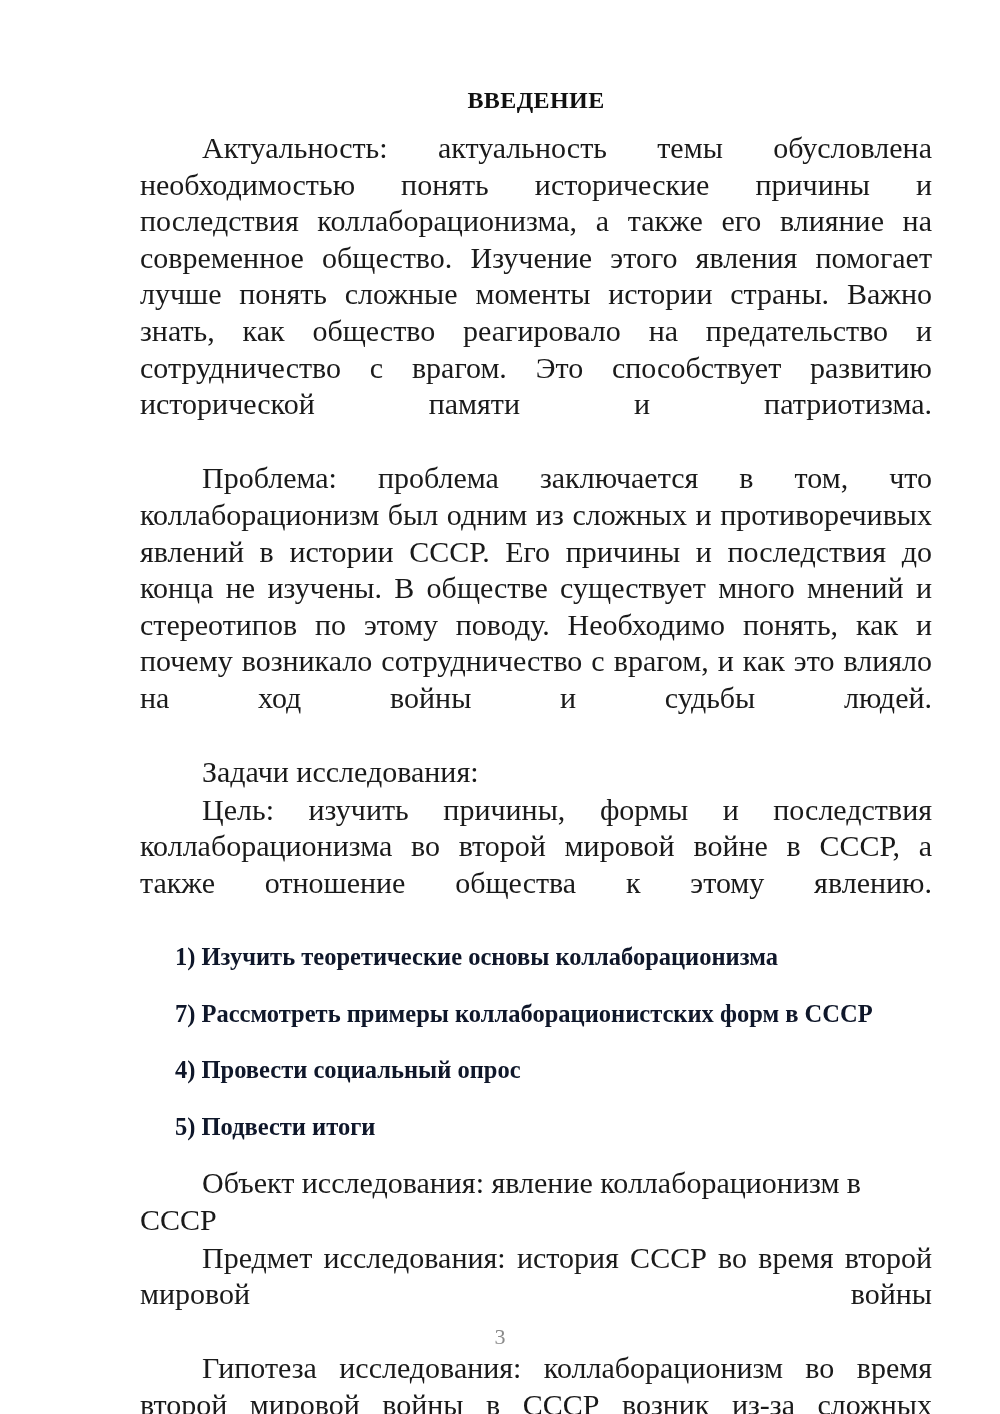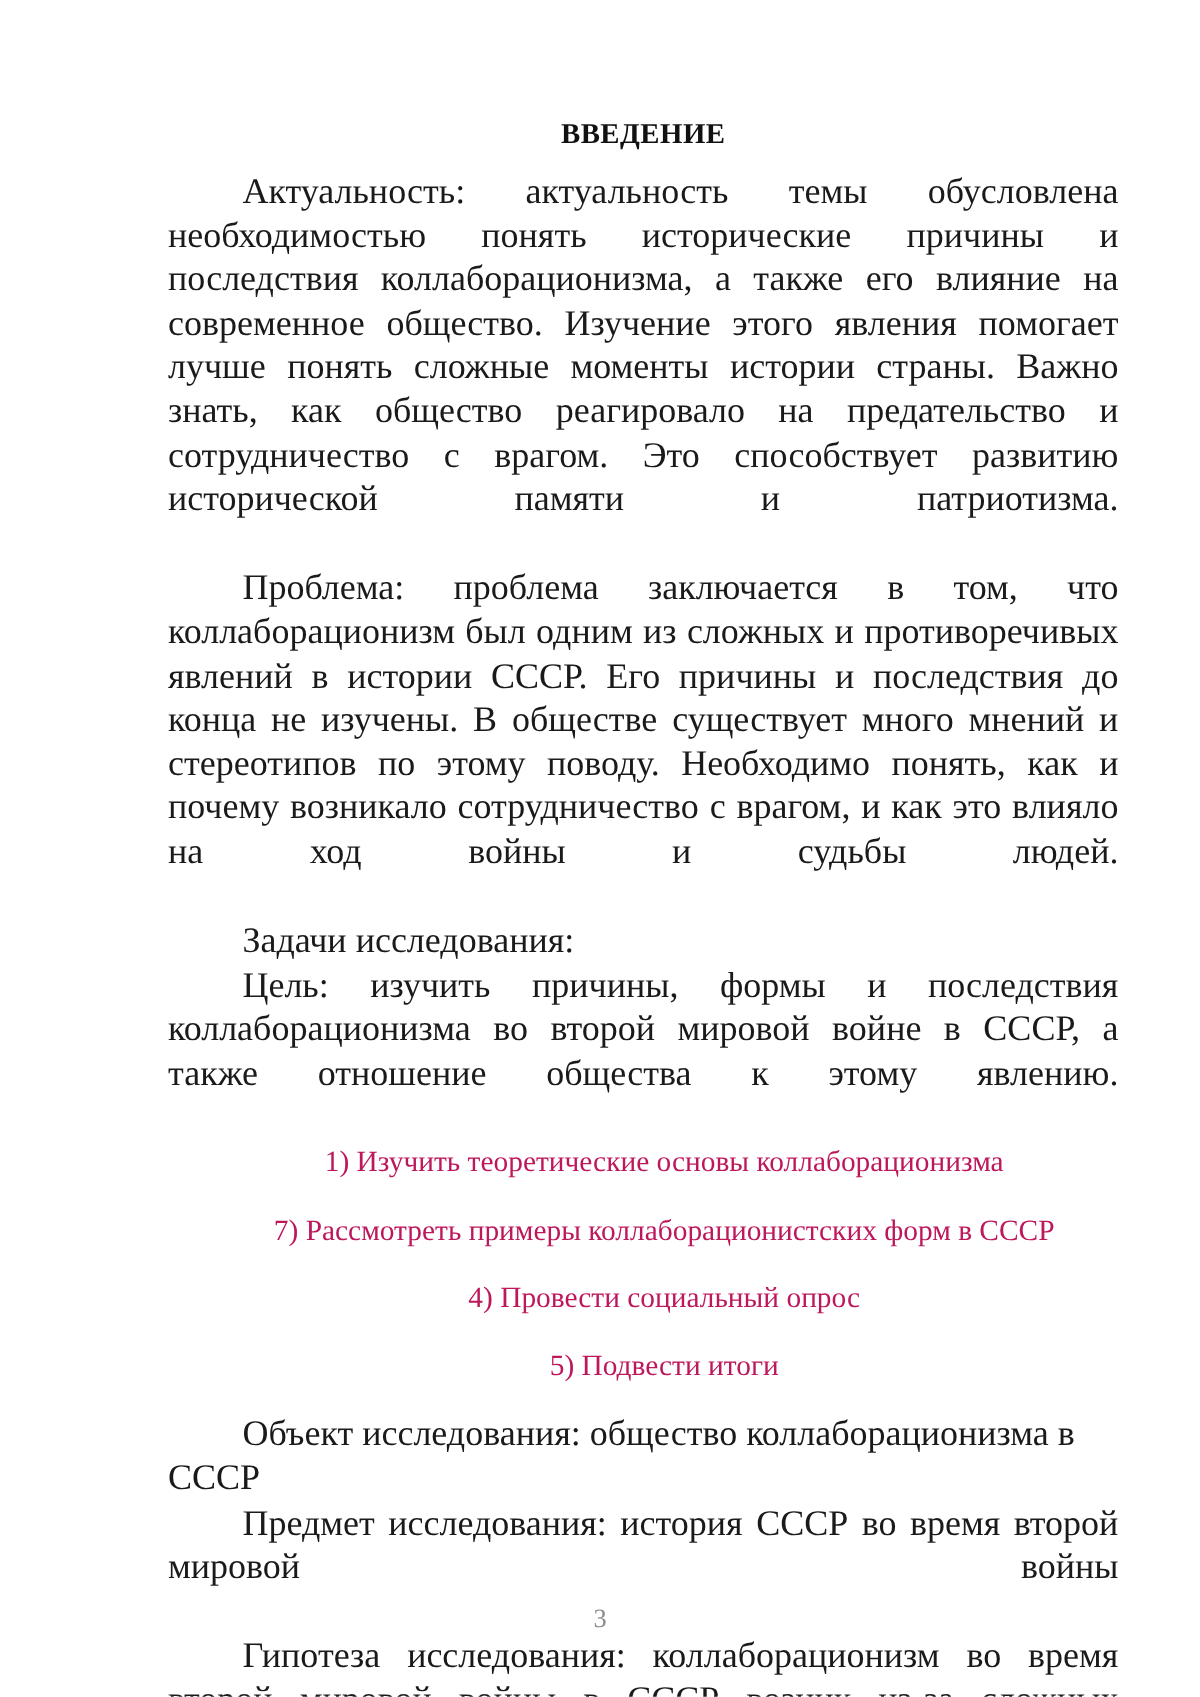--- a/index.html
+++ b/index.html
@@ -12,21 +12,21 @@
     width: 1000px;
     height: 1414px;
     position: relative;
     font-family: "Liberation Serif", "DejaVu Serif", serif;
     color: #1a1a1a;
     overflow: hidden;
   }
 
   .page {
     position: absolute;
-    top: 12px;
+    top: 0;
     left: 0;
     width: 1000px;
     height: 1174px;
     background: #ffffff;
     box-sizing: border-box;
   }
 
   .content {
     position: absolute;
     left: 140px;
@@ -70,24 +70,25 @@
 
   .list {
     list-style: none;
     margin: 0;
     padding: 0;
   }
 
   .list-item {
     font-size: 24.5px;
     line-height: 36.6px;
-    text-align: center;
+    text-align: left;
     padding-left: 35px;
     margin: 0 0 20px 0;
-    color: #be185d;
+    color: #0f172a;
+    font-weight: bold;
   }
 
   .page-number {
     position: absolute;
     left: 0;
     top: 1322px;
     width: 1000px;
     text-align: center;
     font-size: 22px;
     line-height: 30px;
@@ -112,21 +113,21 @@
 
     <p class="para">Цель: изучить причины, формы и последствия коллаборационизма во второй мировой войне в СССР, а также отношение общества к этому явлению.</p>
 
     <ol class="list">
       <li class="list-item">1) Изучить теоретические основы коллаборационизма</li>
       <li class="list-item">7) Рассмотреть примеры коллаборационистских форм в СССР</li>
       <li class="list-item">4) Провести социальный опрос</li>
       <li class="list-item">5) Подвести итоги</li>
     </ol>
 
-    <p class="para para-nostretch">Объект исследования: общество коллаборационизма в СССР</p>
+    <p class="para para-nostretch">Объект исследования: явление коллаборационизм в СССР</p>
 
     <p class="para">Предмет исследования: история СССР во время второй мировой войны</p>
 
     <p class="para">Гипотеза исследования: коллаборационизм во время второй мировой войны в СССР возник из-за сложных условий войны, страха и необходимости выживания, а также имел глубокие последствия для общества и истории страны.</p>
 
   </div>
 
   <div class="page-number">3</div>
 
 </div>

